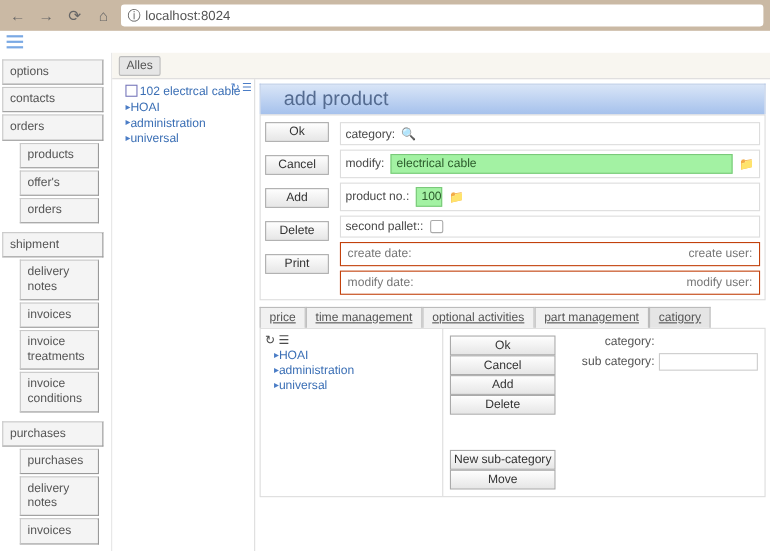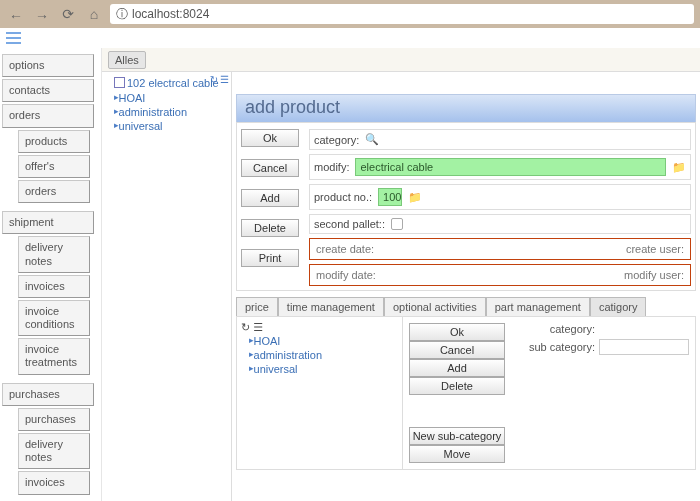--- a/index.html
+++ b/index.html
@@ -25,37 +25,37 @@
   .chip { border: 1px solid #bbb; background: #e6e6e6; padding: 2px 6px; border-radius: 2px; font-size: 11px; color:#555;}
   .work { flex: 1; display: flex; }
   .tree-col { width: 130px; border-right: 1px solid #ddd; padding: 4px; position:relative;}
   .tree-col .tree-tools { position:absolute; top:2px; right:2px; display:flex; gap:2px; color:#4b7dc6; font-size:10px;}
   .tree-li { padding: 1px 0 1px 8px; color:#3b6fb5; cursor:pointer; display:flex; align-items:flex-start; gap:0; font-size:11px;}
   .tree-li .ex { color:#4b7dc6; font-size:9px; }
   .tree-li.leaf .ex::before{content:"";display:inline-block;width:9px;height:9px;border:1px solid #77b; background:#fff; margin-right:2px;}
   .main-col { flex: 1; padding: 4px; }
   .panel-title {
     font-size: 18px; font-weight: normal; color: #546b90;
-    padding: 2px 0 4px 8px;
+    padding: 2px 0 4px 21px;
     background: linear-gradient(#d9e5f7, #a5c1ec);
-    border: 1px solid #b9cae5; border-bottom:none;margin-top:18px;
+    border: 1px solid #b9cae5; border-bottom:none;
   }
   .form-area { border: 1px solid #ddd; padding: 6px 4px 4px 4px; display: flex; gap: 10px; }
   .btn-col { display: flex; flex-direction: column; gap: 12px; }
   .btn {
     width: 58px; padding: 2px 0; text-align: center; font-size: 11px;
     border: 1px solid #aaa; background: linear-gradient(#fefefe,#e6e6e6); color:#333; cursor:pointer;
   }
   .btn.wide { width: 96px; }
   .fields { flex: 1; display: flex; flex-direction: column; gap: 4px; }
   .fld-line { border:1px solid #ddd; padding:3px 4px; flex:1; display:flex; align-items:center; gap:6px;}
   .ro-box { border:1px solid #c2410c; padding:4px 6px; flex:1; display:flex; justify-content:space-between; color:#777;}
   .input-green { background:#a3f2a3; border:1px solid #7ac97a; padding:2px 4px; color:#2b5a2b; }
   .tabbar { display: flex; margin-top: 6px; }
-  .tab { border: 1px solid #bbb; border-bottom: none; padding: 3px 8px; font-size: 11px; background:#f1f1f1; color:#555; cursor:pointer;}
+  .tab { border: 1px solid #bbb; border-bottom: none; padding: 3px 8px; font-size: 11px; background:#f1f1f1; color:#555; cursor:pointer;text-decoration:underline;}
   .tab.active { background:#e5e5e5; }
   .sub-panel { display:flex; border:1px solid #ddd; }
   .sub-tree { width:166px; border-right:1px solid #ddd; padding:4px; position:relative;}
   .sub-main { flex:1; }
   .sub-title {
     font-size:16px; color:#546b90; padding:2px 0 3px 6px;
     background:linear-gradient(#d9e5f7,#a5c1ec); border-bottom:1px solid #b9cae5;
   }
   .sub-body { display:flex; gap:10px; padding:6px; }
   .sub-fields .srow { display:flex; align-items:center; gap:4px; margin-bottom:4px;}
@@ -92,22 +92,22 @@
         <div class="side-item">contacts</div>
         <div class="side-item">orders</div>
         <div class="side-sub">products</div>
         <div class="side-sub">offer's</div>
         <div class="side-sub">orders</div>
       </div>
       <div class="side-group">
         <div class="side-item">shipment</div>
         <div class="side-sub">delivery notes</div>
         <div class="side-sub">invoices</div>
+        <div class="side-sub">invoice treatments</div>
         <div class="side-sub">invoice conditions</div>
-        <div class="side-sub">invoice treatments</div>
       </div>
       <div class="side-group">
         <div class="side-item">purchases</div>
         <div class="side-sub">purchases</div>
         <div class="side-sub">delivery notes</div>
         <div class="side-sub">invoices</div>
       </div>
     </div>
 
   <div class="content">

